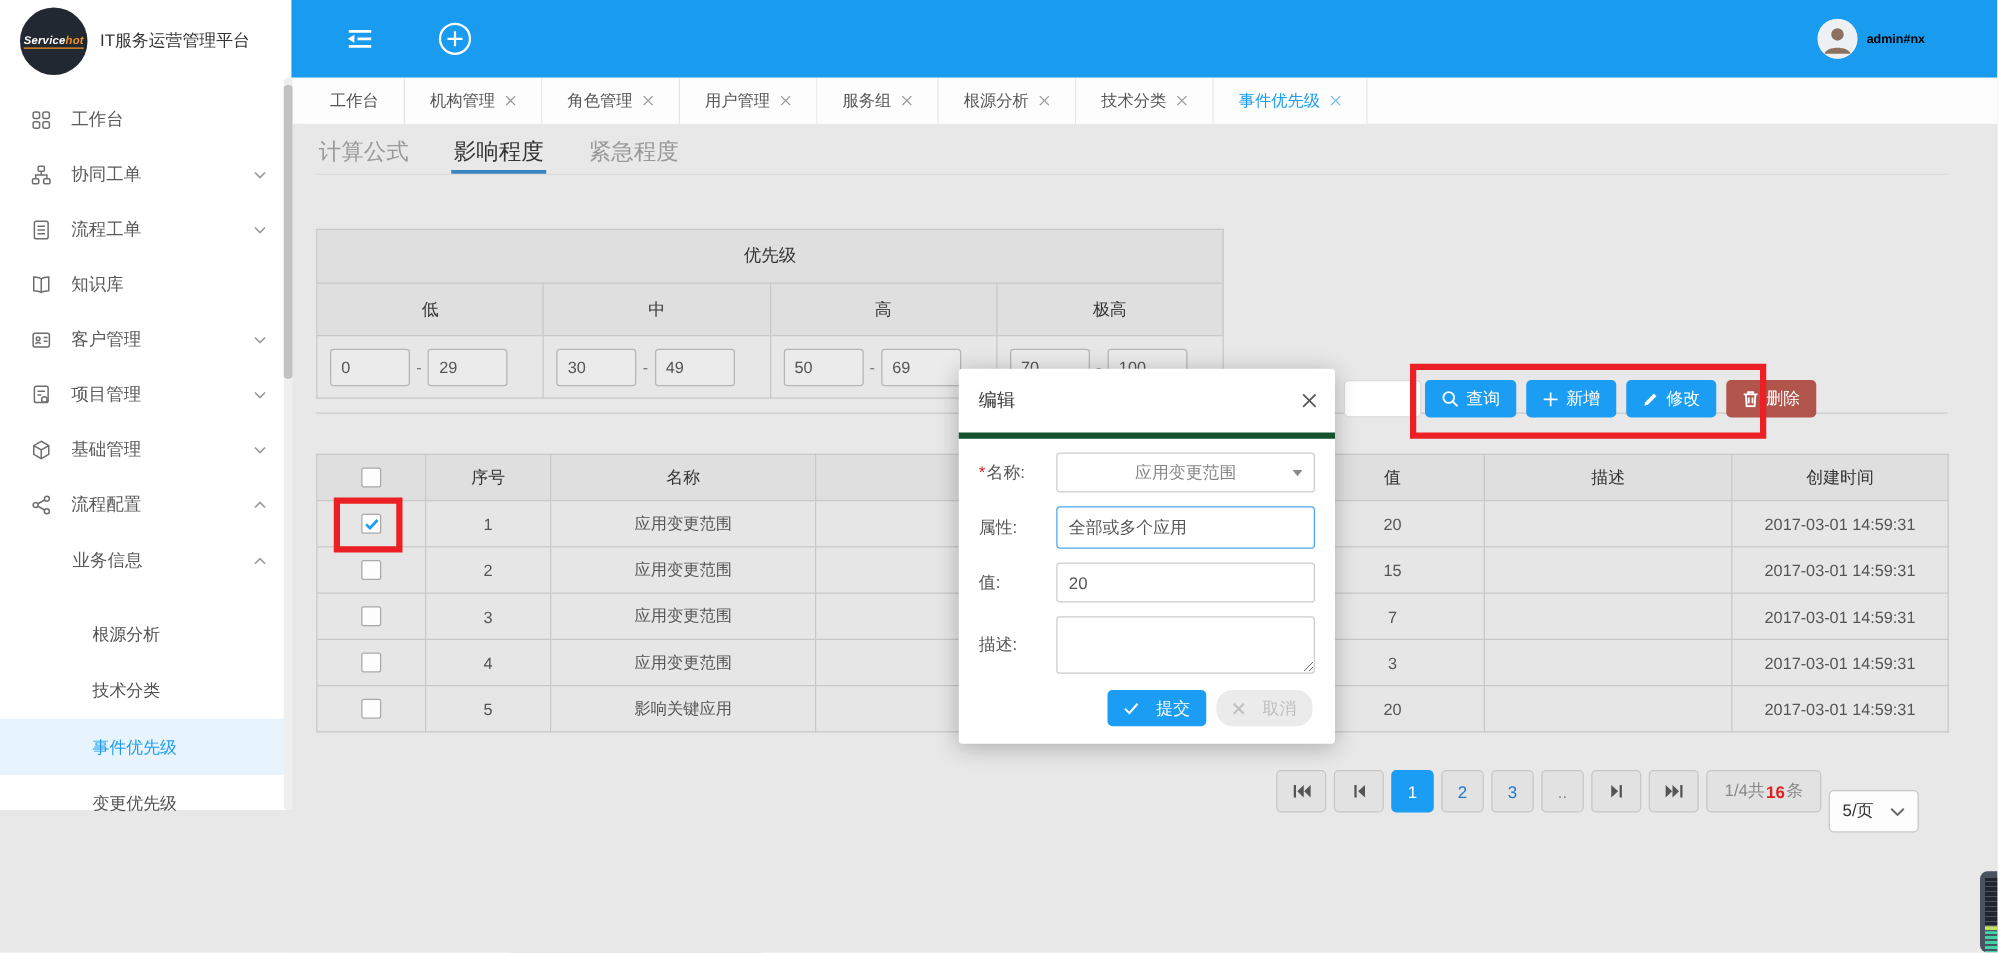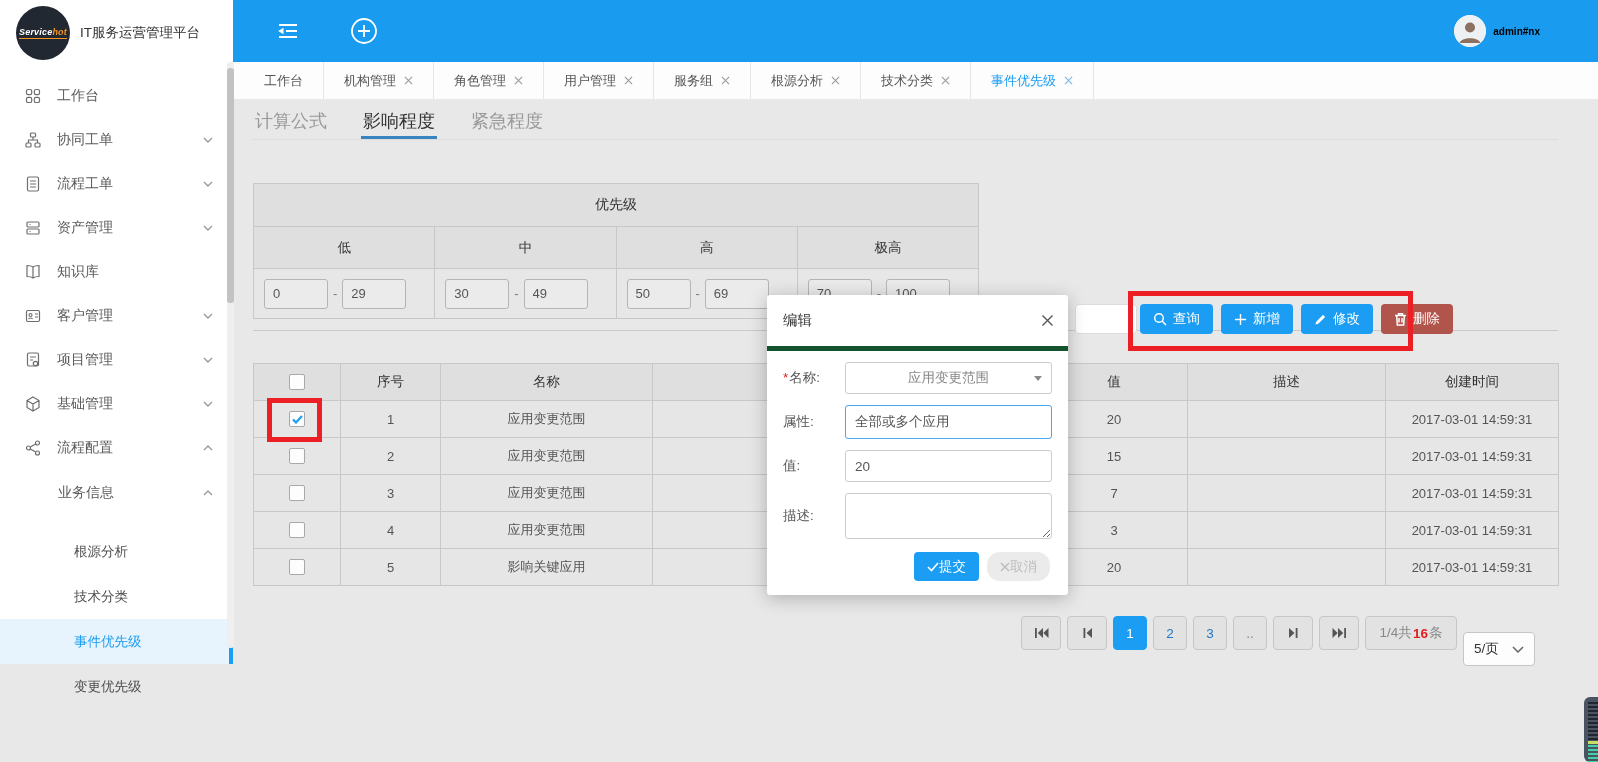--- a/index.html
+++ b/index.html
@@ -96,21 +96,21 @@
   .m-close svg { stroke:#555; stroke-width:1.4; }
   .mrow { display:flex; align-items:center; margin:11px 16px 0 16px; }
   .mlabel { width:62px; font-size:13.5px; color:#555; flex:0 0 62px; }
   .req { color:#e02020; margin-right:1px; }
   .m-select { flex:1; height:32px; border:1px solid #ccc; border-radius:3px; display:flex; align-items:center; justify-content:center; position:relative; font-size:13.5px; color:#888; cursor:pointer; background:#fff; }
   .m-select .caret { position:absolute; right:9px; top:13px; width:0; height:0; border-left:4px solid transparent; border-right:4px solid transparent; border-top:5px solid #8a8a8a; }
   .m-input { flex:1; height:32px; border:1px solid #ccc; border-radius:3px; padding:0 9px; font-size:13.5px; color:#555; font-family:inherit; background:#fff; }
   .m-input.focused { border:1px solid #4aa7ef; height:34px; }
   .m-textarea { flex:1; height:46px; border:1px solid #ccc; border-radius:3px; padding:5px 9px; font-size:13.5px; color:#555; font-family:inherit; resize:vertical; background:#fff; }
   .m-foot { display:flex; justify-content:flex-end; gap:8px; margin:13px 18px 0 0; }
-  .mbtn { height:29px; padding:0 13px; border:none; border-radius:4px; font-size:13.5px; display:flex; align-items:center; gap:0; cursor:pointer; font-family:inherit; }
+  .mbtn { height:29px; padding:0 13px; border:none; border-radius:4px; font-size:13.5px; display:flex; align-items:center; gap:14px; cursor:pointer; font-family:inherit; }
   .mbtn.submit { background:#1b9df3; color:#fff; }
   .mbtn.cancel { background:#ebebeb; color:#bfbfbf;border-radius:13px; }
   .mbtn svg { stroke:currentColor; fill:none; stroke-width:1.6; }
 
   
   .annotation { position:absolute; border:5px solid #ec2024; z-index:60; pointer-events:none; }
   .ann-toolbar { left:1128px; top:291px; width:285px; height:60px; }
   .ann-check { left:267px; top:398px; width:55px; height:44px; }
 
   
@@ -160,35 +160,20 @@
           </span>
       </div>
       <div class="srow">
         <span class="sicon">
             <svg width="18" height="18" viewBox="0 0 18 18">
               <rect x="3.5" y="2" width="11" height="14" rx="1.5"></rect>
               <path d="M6 6h6M6 9h6M6 12h6"></path>
             </svg>
           </span>
         <span>流程工单</span>
-        <span class="chev">
-            <svg width="10" height="6" viewBox="0 0 10 6">
-              <polyline points="1,1 5,5 9,1"></polyline>
-            </svg>
-          </span>
-      </div>
-      <div class="srow">
-        <span class="sicon">
-            <svg width="18" height="18" viewBox="0 0 18 18">
-              <rect x="3" y="3" width="12" height="5" rx="1"></rect>
-              <rect x="3" y="10" width="12" height="5" rx="1"></rect>
-              <path d="M5.5 5.5h1M5.5 12.5h1"></path>
-            </svg>
-          </span>
-        <span>资产管理</span>
         <span class="chev">
             <svg width="10" height="6" viewBox="0 0 10 6">
               <polyline points="1,1 5,5 9,1"></polyline>
             </svg>
           </span>
       </div>
       <div class="srow">
         <span class="sicon">
             <svg width="18" height="18" viewBox="0 0 18 18">
               <path d="M9 4C7.5 2.8 5.5 2.5 3 2.5v11c2.5 0 4.5.3 6 1.5 1.5-1.2 3.5-1.5 6-1.5v-11c-2.5 0-4.5.3-6 1.5v11"></path>

